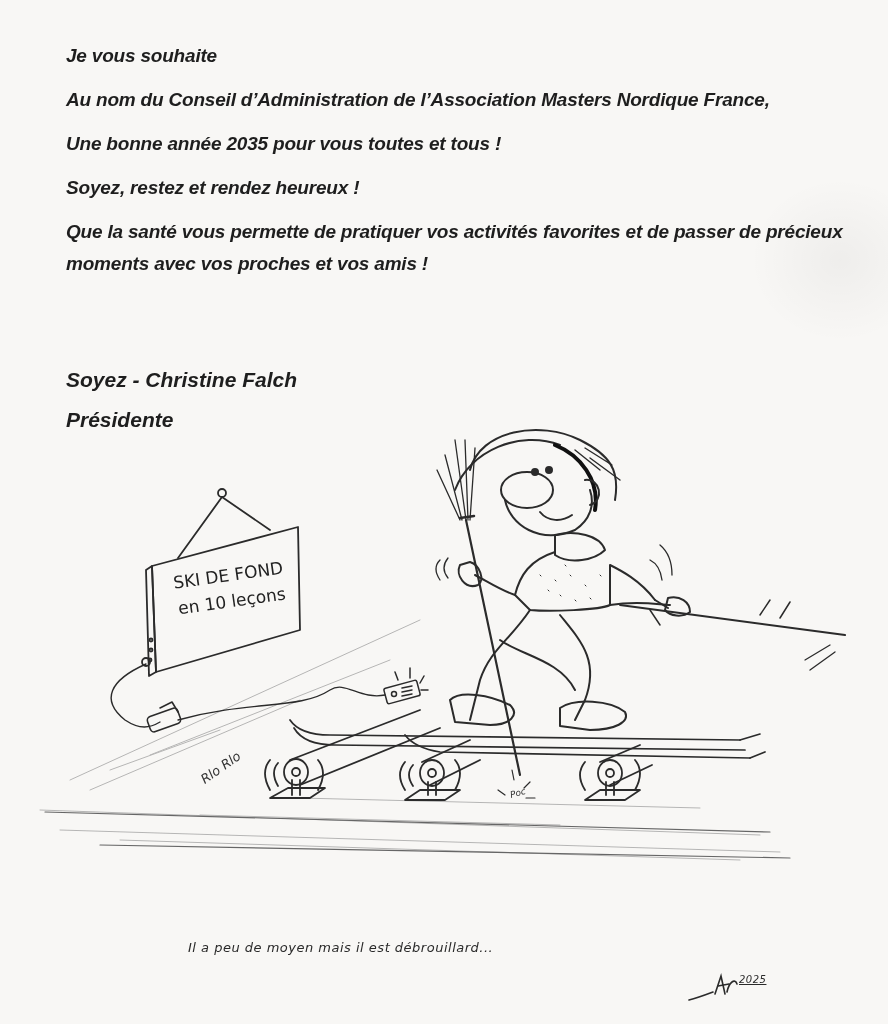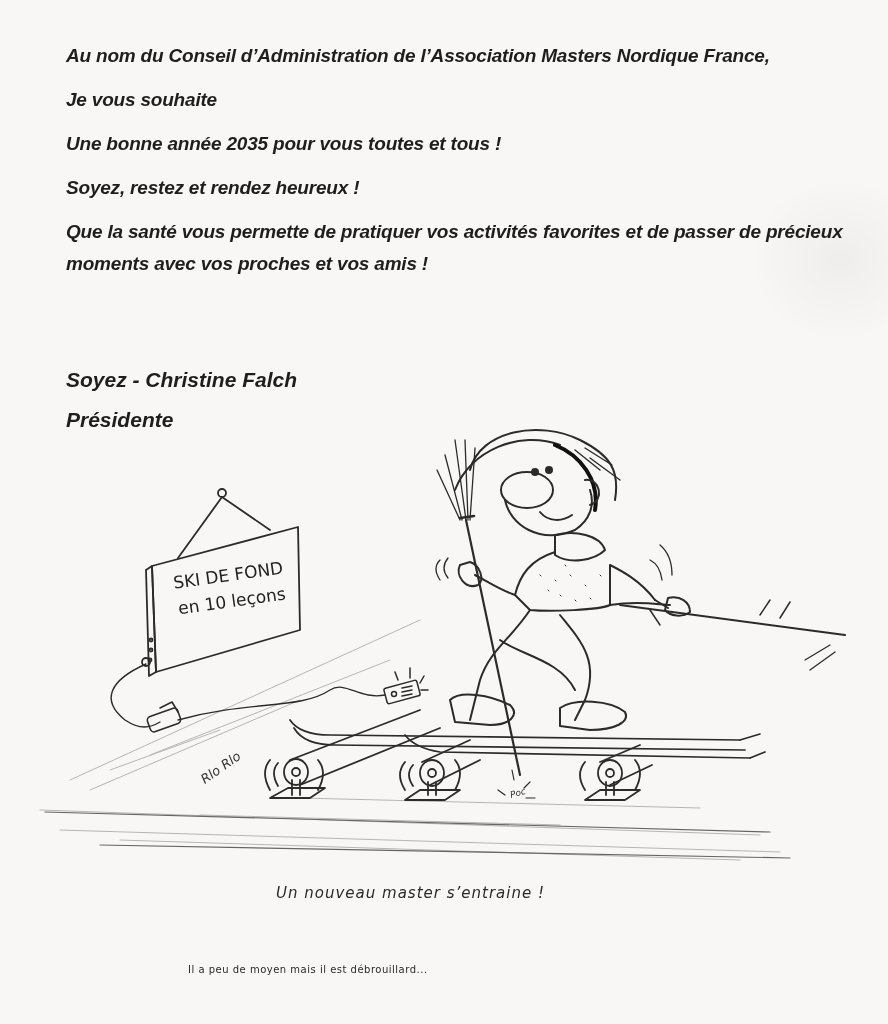--- a/index.html
+++ b/index.html
@@ -75,23 +75,24 @@
       position: absolute;
       left: 276px;
       top: 884px;
       font-size: 15px;
       letter-spacing: 1px;
       font-style: italic;
     }
     .caption2 {
       position: absolute;
       left: 188px;
-      top: 964px;
-      font-size: 10px;
+      top: 940px;
+      font-size: 13px;
       letter-spacing: 0.5px;
+      font-style: italic;
     }
     .signature {
       position: absolute;
       left: 685px;
       top: 970px;
       width: 110px;
       height: 40px;
     }
     .sig-year {
       position: absolute;
@@ -110,22 +111,22 @@
     }
     .sfx-rio { left: 198px; top: 760px; transform: rotate(-35deg); font-size: 13px; }
     .sfx-poc { left: 510px; top: 788px; transform: rotate(-15deg); font-size: 9px; }
   </style>
 </head>
 <body>
 
 <div class="page">
 
   <div class="greeting">
+    <p>Je vous souhaite</p>
     <p>Au nom du Conseil d’Administration de l’Association Masters Nordique France,</p>
-    <p>Je vous souhaite</p>
     <p>Une bonne année 2035 pour vous toutes et tous !</p>
     <p>Soyez, restez et rendez heureux !</p>
     <p>Que la santé vous permette de pratiquer vos activités favorites et de passer de précieux moments avec vos proches et vos amis !</p>
   </div>
 
   <div class="signoff">
     <div class="name">Soyez - Christine Falch</div>
     <div class="role">Présidente</div>
   </div>
 
@@ -258,17 +259,25 @@
   </svg>
 
   <div class="hand sign-text">
     <div>SKI DE FOND</div>
     <div>en 10 leçons</div>
   </div>
 
   <div class="sfx hand sfx-rio">Rlo Rlo</div>
   <div class="sfx hand sfx-poc">Poc</div>
 
-  <div class="hand caption1">Un nouveau master s’entraine !</div>
   <div class="hand caption2">Il a peu de moyen mais il est débrouillard...</div>
 
+  <div class="signature hand">
+    <svg width="110" height="40" viewBox="0 0 110 40" fill="none" stroke="#2b2b2b" stroke-width="1.6" stroke-linecap="round">
+      <path d="M4 30 C12 28, 20 25, 28 22"></path>
+      <path d="M30 24 L36 6 L40 24"></path>
+      <path d="M33 16 L44 14"></path>
+      <path d="M42 22 C44 12, 50 8, 52 14"></path>
+    </svg>
+    <span class="sig-year">2025</span>
+  </div>
 
 </div>
 
 </body></html>

